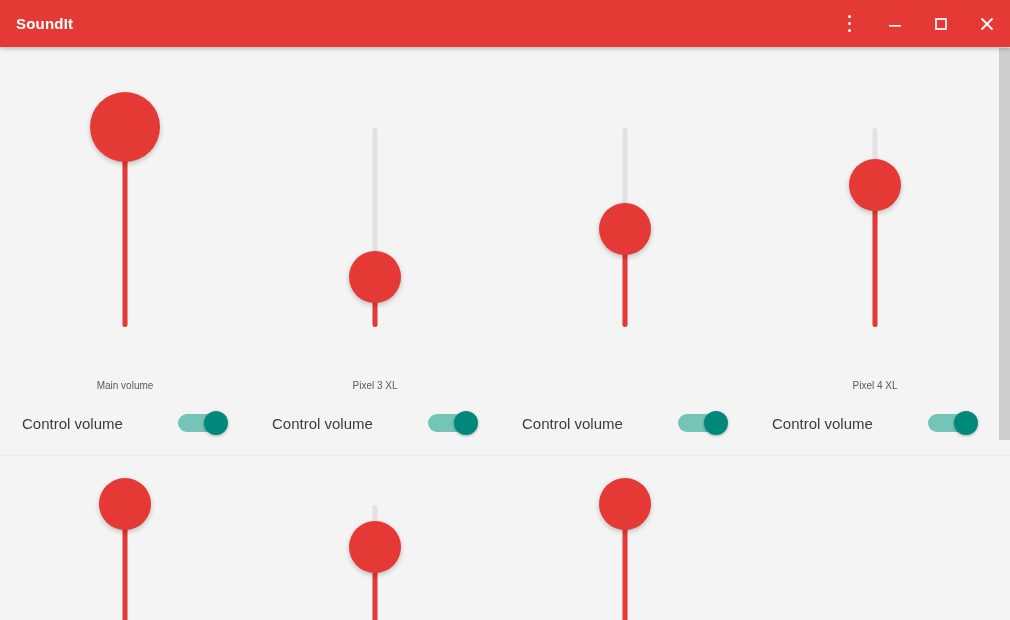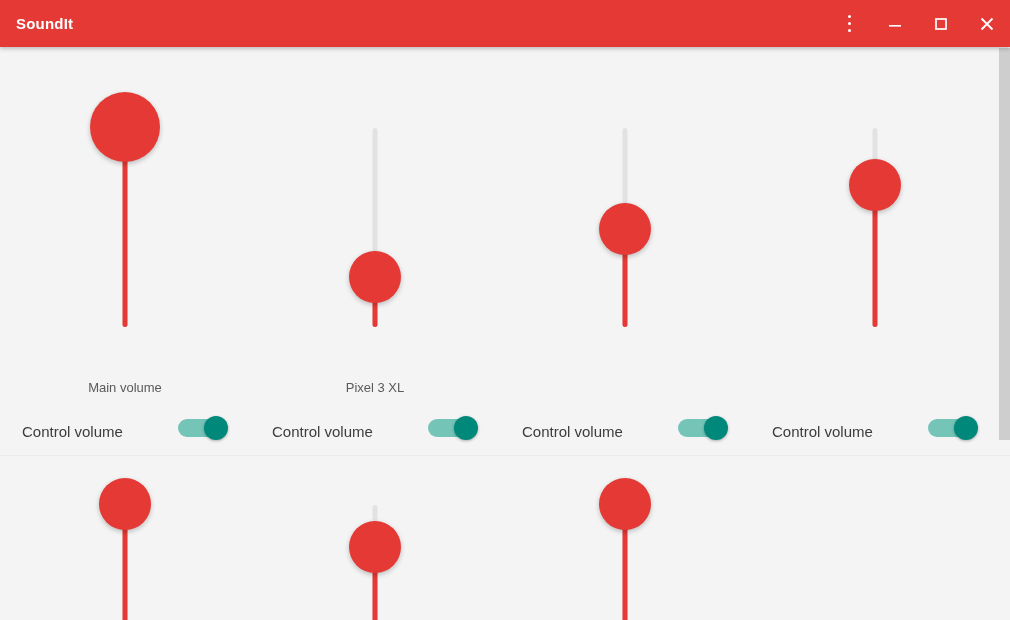--- a/index.html
+++ b/index.html
@@ -118,33 +118,33 @@
     box-shadow: 0 2px 5px rgba(0,0,0,0.23);
     cursor: pointer;
   }
 
   
   .device-label {
     position: absolute;
     left: 0;
     width: 250px;
     text-align: center;
-    font-size: 13px;
+    font-size: 10px;
     color: #5a5a5a;
     user-select: none;
   }
 
   
   .control-row {
     position: absolute;
     left: 0;
     width: 250px;
     height: 34px;
     display: flex;
-    align-items: flex-end;
+    align-items: center;
     justify-content: space-between;
     padding: 0 22px;
     box-sizing: border-box;
   }
   .control-label {
     font-size: 15px;
     color: #3c3c3c;
     user-select: none;
     white-space: nowrap;
   }
@@ -287,20 +287,21 @@
           </span>
         </div>
       </div>
 
       <div class="device-col" style="left:750px;">
         <div class="slider-area">
           <div class="track-bg" style="top:81px; height:199px;"></div>
           <div class="track-fill" style="top:138px; height:142px;"></div>
           <div class="thumb" style="width:52px; height:52px; top:112px; margin-left:-26px;"></div>
         </div>
+        <div class="device-label" style="top:333px;">Pixel 4 XL</div>
         <div class="control-row" style="top:359px;">
           <span class="control-label">Control volume</span>
           <span class="switch">
             <span class="switch-track"></span>
             <span class="switch-knob"></span>
           </span>
         </div>
       </div>
 
     </div>

